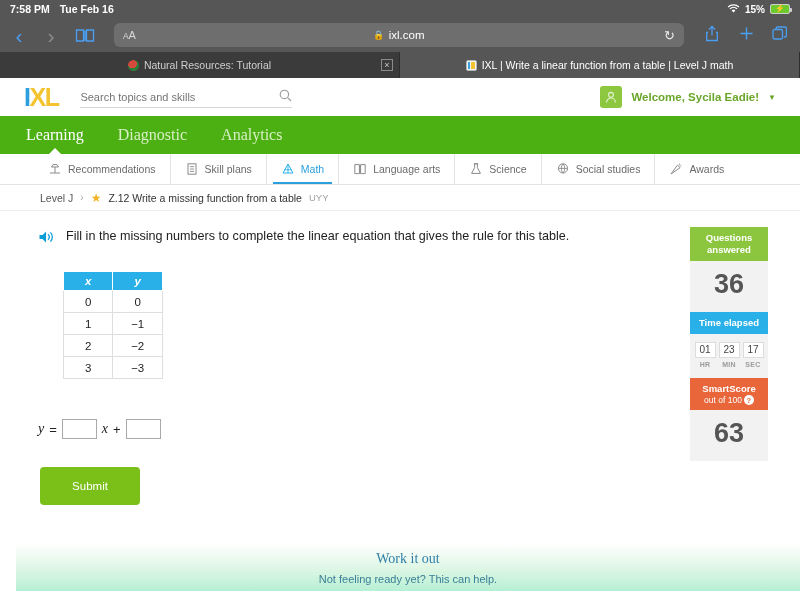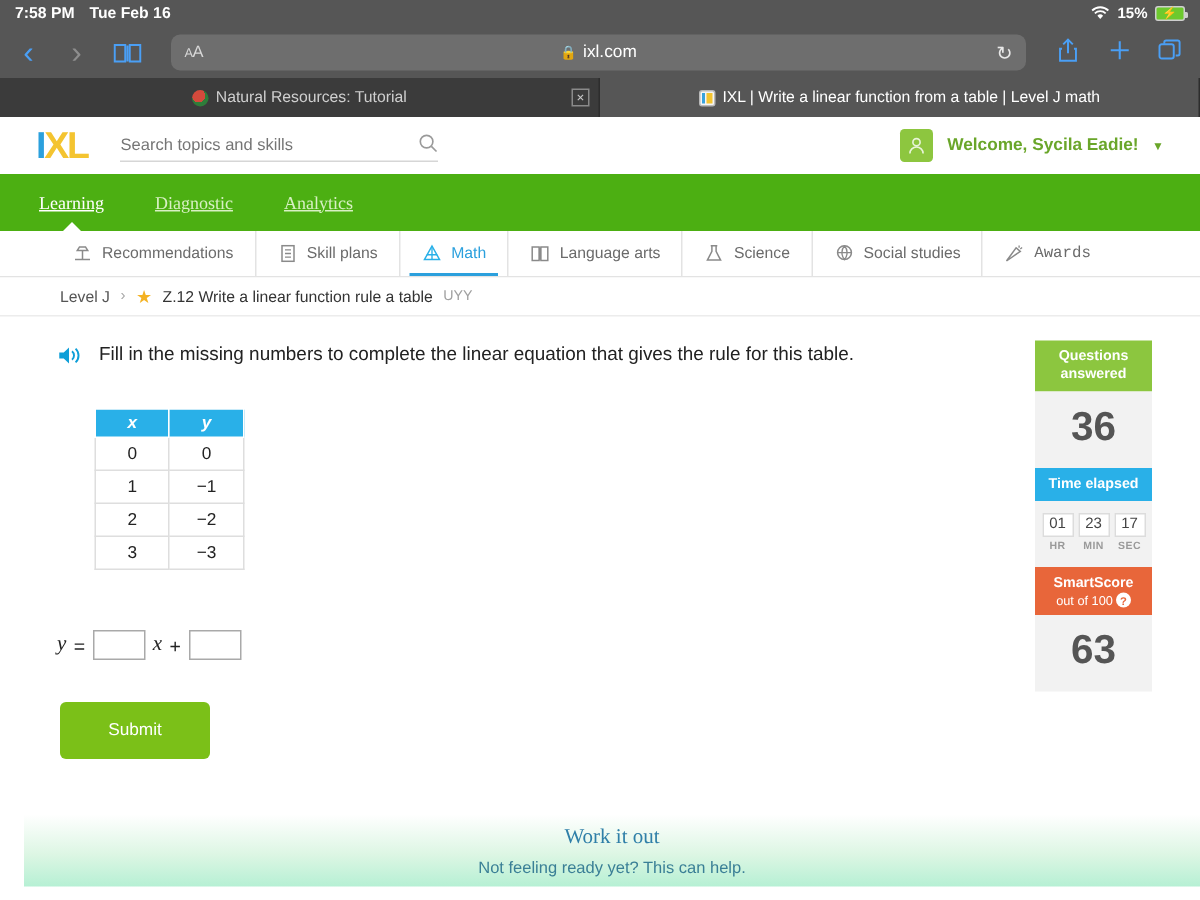--- a/index.html
+++ b/index.html
@@ -227,27 +227,26 @@
     height: 38px;
     background: #4caf12;
     display: flex;
     align-items: center;
     padding: 0 26px;
     gap: 34px;
     position: relative;
   }
   .gn-item {
     color: #ffffff;
-    font-size: 12px;
+    font-size: 16px;
     font-family: "Liberation Serif", serif;
     position: relative;
     height: 38px;
     display: flex;
     align-items: center;
-    text-decoration: underline;
   }
   .gn-item.active::after {
     content: "";
     position: absolute;
     bottom: -1px;
     left: 50%;
     transform: translateX(-50%);
     border-left: 7px solid transparent;
     border-right: 7px solid transparent;
     border-bottom: 7px solid #ffffff;
@@ -266,21 +265,21 @@
   .sn-item {
     display: flex;
     align-items: center;
     gap: 6px;
     padding: 0 14px;
     font-size: 10.5px;
     color: #6b6b6b;
     border-right: 1px solid #e3e3e3;
     position: relative;
   }
-  .sn-item:last-child { border-right: none; font-family: Liberation Mono, monospace; }
+  .sn-item:last-child { border-right: none; }
   .sn-item.active { color: #2ba0dd; }
   .sn-item.active::after {
     content: "";
     position: absolute;
     left: 6px; right: 6px; bottom: 0;
     height: 2px;
     background: #2ba0dd;
   }
   .sn-icon { width: 14px; height: 14px; display: block; }
 
@@ -638,21 +637,21 @@
         </svg>
       </span>
       <span>Awards</span>
     </div>
   </div>
 
   <div class="breadcrumb">
     <span class="bc-level">Level J</span>
     <span class="bc-sep">›</span>
     <span class="bc-star">★</span>
-    <span class="bc-title">Z.12 Write a linear function rule a table</span>
+    <span class="bc-title">Z.12 Write a missing function from a table</span>
     <span class="bc-code">UYY</span>
   </div>
 
   <div class="content">
 
     <div class="qcol">
       <div class="qline">
         <span class="speaker">
           <svg width="18" height="16" viewBox="0 0 18 16">
             <path d="M1.5 6 h3 L8 2.6 v10.8 L4.5 10 h-3 z" fill="#0f9fd8"></path>

